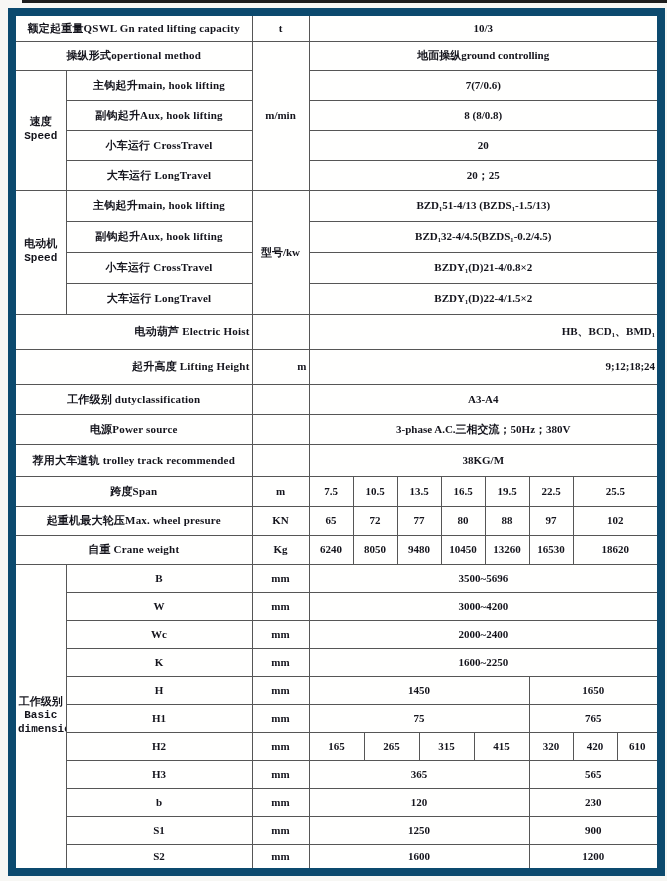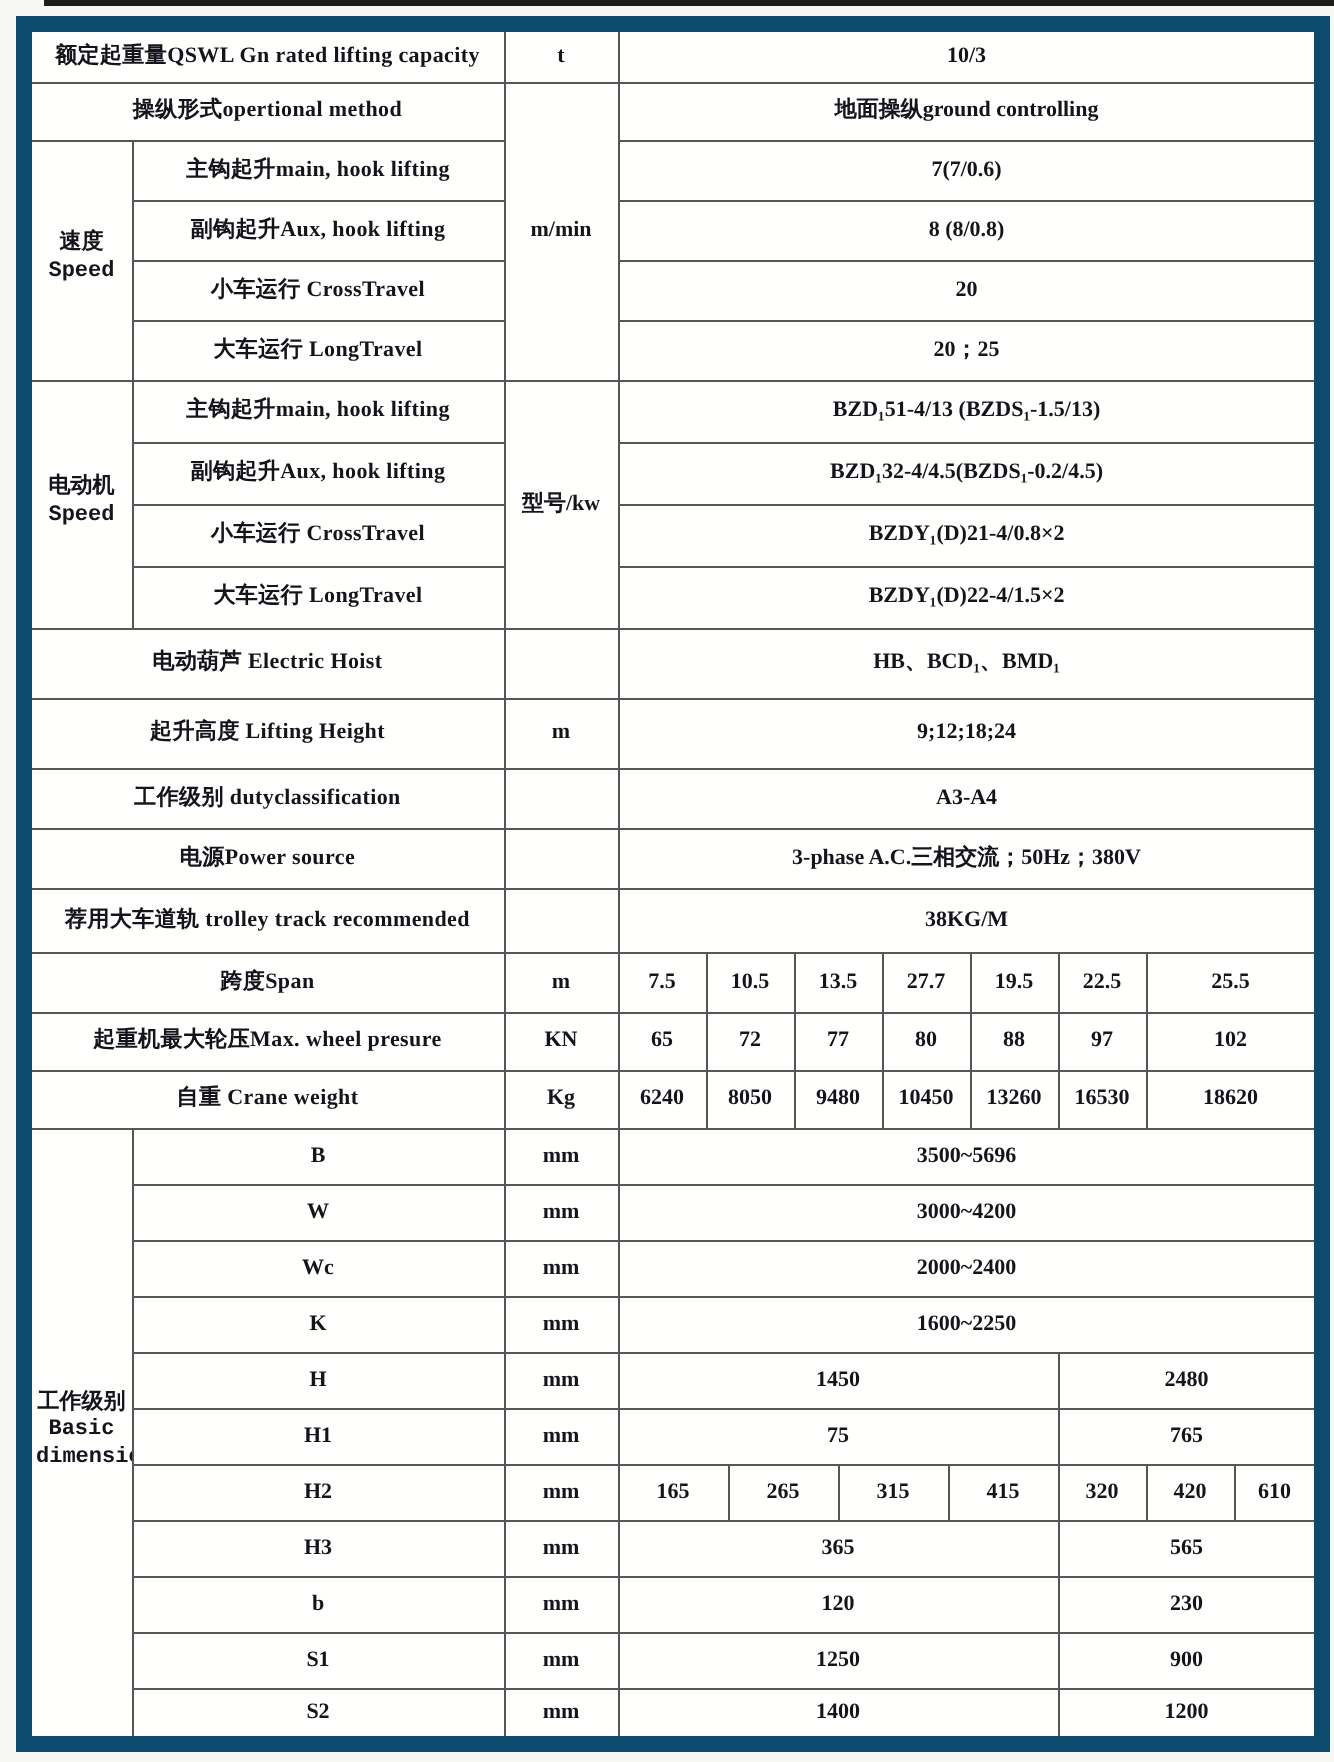--- a/index.html
+++ b/index.html
@@ -35,21 +35,21 @@
     font-size: 11px;
     line-height: 1.15;
     overflow: hidden;
     white-space: nowrap;
   }
   td.lbl { letter-spacing: 0.2px; }
   td.grp div { line-height: 1.25; font-family: Liberation Mono, monospace; }
   .rh-a td { height: 29px; }
   .rh-b td { height: 30px; }
   .rh-c td { height: 31px; }
-  .rh-d td { height: 35px; }
+  .rh-d td { height: 35px; text-align: right; }
   .rh-e td { height: 32px; }
   .rh-f td { height: 28px; }
 </style>
 </head>
 <body>
 
 <div class="scan-edge"></div>
 
 <table class="spec">
   <colgroup>
@@ -171,21 +171,21 @@
     <td></td>
     <td colspan="32">38KG/M</td>
   </tr>
 
   <tr class="rh-b">
     <td colspan="2" class="lbl">跨度Span</td>
     <td>m</td>
     <td colspan="4">7.5</td>
     <td colspan="4">10.5</td>
     <td colspan="4">13.5</td>
-    <td colspan="4">27.7</td>
+    <td colspan="4">16.5</td>
     <td colspan="4">19.5</td>
     <td colspan="4">22.5</td>
     <td colspan="8">25.5</td>
   </tr>
   <tr class="rh-a">
     <td colspan="2" class="lbl">起重机最大轮压Max. wheel presure</td>
     <td>KN</td>
     <td colspan="4">65</td>
     <td colspan="4">72</td>
     <td colspan="4">77</td>
@@ -228,21 +228,21 @@
   </tr>
   <tr class="rh-f">
     <td>K</td>
     <td>mm</td>
     <td colspan="32">1600~2250</td>
   </tr>
   <tr class="rh-f">
     <td>H</td>
     <td>mm</td>
     <td colspan="20">1450</td>
-    <td colspan="12">2480</td>
+    <td colspan="12">1650</td>
   </tr>
   <tr class="rh-f">
     <td>H1</td>
     <td>mm</td>
     <td colspan="20">75</td>
     <td colspan="12">765</td>
   </tr>
   <tr class="rh-f">
     <td>H2</td>
     <td>mm</td>
@@ -268,17 +268,17 @@
   </tr>
   <tr class="rh-f">
     <td>S1</td>
     <td>mm</td>
     <td colspan="20">1250</td>
     <td colspan="12">900</td>
   </tr>
   <tr class="rh-f">
     <td>S2</td>
     <td>mm</td>
-    <td colspan="20">1400</td>
+    <td colspan="20">1600</td>
     <td colspan="12">1200</td>
   </tr>
 </tbody>
   </table>
 
 </body></html>

